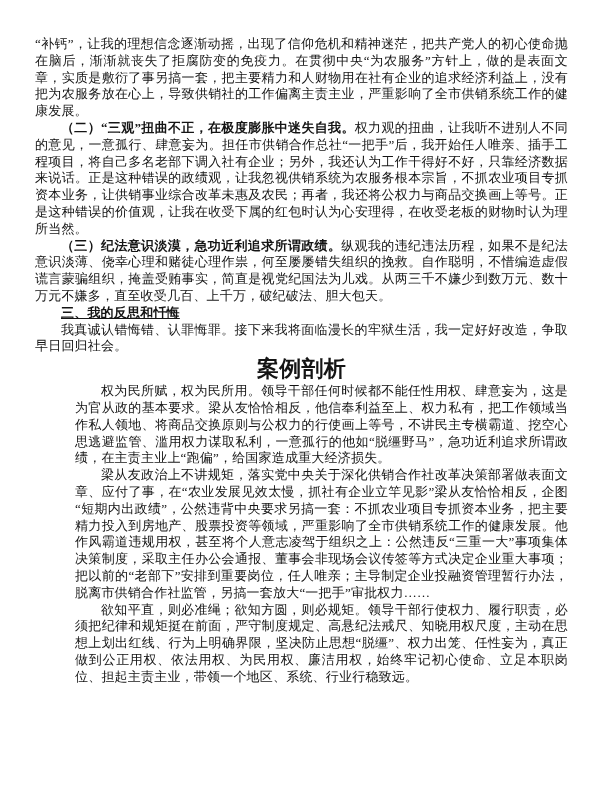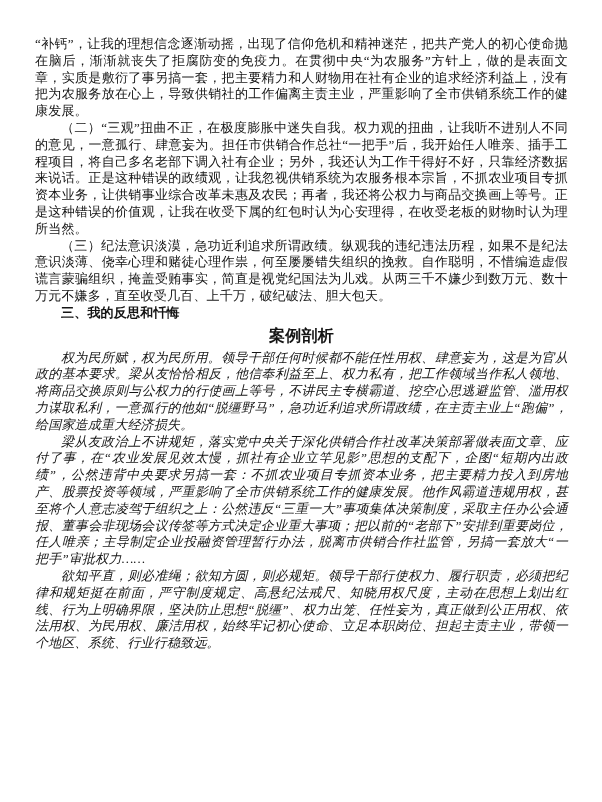--- a/index.html
+++ b/index.html
@@ -24,60 +24,62 @@
     letter-spacing: 0.2px;
   }
   .doc-text p {
     text-indent: 2em;
     margin: 0;
   }
   .doc-text p.continuation {
     text-indent: 0;
   }
   .lead-bold {
-    font-weight: 400;
+    font-weight: 700;
   }
   .sub-heading {
     font-weight: 700;
     text-indent: 2em;
+    text-decoration: underline;
   }
   .analysis-heading {
     text-indent: 0 !important;
     text-align: center;
     font-weight: 700;
-    font-size: 16px;
+    font-size: 22px;
     line-height: 26px;
     margin: 1px 0 1px 0 !important;
     font-style: normal;
   }
   .analysis-section p:not(.analysis-heading) {
-    font-style: italic; 
+    margin-left: 40px;
   }
 </style>
 </head>
 <body>
 
 <div class="page">
   <div class="doc-text confession-section">
 
     <p class="continuation">“补钙”，让我的理想信念逐渐动摇，出现了信仰危机和精神迷茫，把共产党人的初心使命抛在脑后，渐渐就丧失了拒腐防变的免疫力。在贯彻中央“为农服务”方针上，做的是表面文章，实质是敷衍了事另搞一套，把主要精力和人财物用在社有企业的追求经济利益上，没有把为农服务放在心上，导致供销社的工作偏离主责主业，严重影响了全市供销系统工作的健康发展。</p>
 
     <p><span class="lead-bold">（二）“三观”扭曲不正，在极度膨胀中迷失自我。</span><span>权力观的扭曲，让我听不进别人不同的意见，一意孤行、肆意妄为。担任市供销合作总社“一把手”后，我开始任人唯亲、插手工程项目，将自己多名老部下调入社有企业；另外，我还认为工作干得好不好，只靠经济数据来说话。正是这种错误的政绩观，让我忽视供销系统为农服务根本宗旨，不抓农业项目专抓资本业务，让供销事业综合改革未惠及农民；再者，我还将公权力与商品交换画上等号。正是这种错误的价值观，让我在收受下属的红包时认为心安理得，在收受老板的财物时认为理所当然。</span></p>
 
     <p><span class="lead-bold">（三）纪法意识淡漠，急功近利追求所谓政绩。</span><span>纵观我的违纪违法历程，如果不是纪法意识淡薄、侥幸心理和赌徒心理作祟，何至屡屡错失组织的挽救。自作聪明，不惜编造虚假谎言蒙骗组织，掩盖受贿事实，简直是视党纪国法为儿戏。从两三千不嫌少到数万元、数十万元不嫌多，直至收受几百、上千万，破纪破法、胆大包天。</span></p>
 
     <p class="sub-heading">三、我的反思和忏悔</p>
 
 
+    <p>我真诚认错悔错、认罪悔罪。接下来我将面临漫长的牢狱生活，我一定好好改造，争取早日回归社会。</p>
   </div>
 
   <div class="doc-text analysis-section">
 
     <p class="analysis-heading">案例剖析</p>
 
     <p>权为民所赋，权为民所用。领导干部任何时候都不能任性用权、肆意妄为，这是为官从政的基本要求。梁从友恰恰相反，他信奉利益至上、权力私有，把工作领域当作私人领地、将商品交换原则与公权力的行使画上等号，不讲民主专横霸道、挖空心思逃避监管、滥用权力谋取私利，一意孤行的他如“脱缰野马”，急功近利追求所谓政绩，在主责主业上“跑偏”，给国家造成重大经济损失。</p>
 
-    <p>梁从友政治上不讲规矩，落实党中央关于深化供销合作社改革决策部署做表面文章、应付了事，在“农业发展见效太慢，抓社有企业立竿见影”思想的支配下，企图“短期内出政绩”，公然违背中央要求另搞一套：不抓农业项目专抓资本业务，把主要精力投入到房地产、股票投资等领域，严重影响了全市供销系统工作的健康发展。他作风霸道违规用权，甚至将个人意志凌驾于组织之上：公然违反“三重一大”事项集体决策制度，采取主任办公会通报、董事会非现场会议传签等方式决定企业重大事项；把以前的“老部下”安排到重要岗位，任人唯亲；主导制定企业投融资管理暂行办法，脱离市供销合作社监管，另搞一套放大“一把手”审批权力……</p>
+    <p>梁从友政治上不讲规矩，落实党中央关于深化供销合作社改革决策部署做表面文章、应付了事，在“农业发展见效太慢，抓社有企业立竿见影”梁从友恰恰相反，企图“短期内出政绩”，公然违背中央要求另搞一套：不抓农业项目专抓资本业务，把主要精力投入到房地产、股票投资等领域，严重影响了全市供销系统工作的健康发展。他作风霸道违规用权，甚至将个人意志凌驾于组织之上：公然违反“三重一大”事项集体决策制度，采取主任办公会通报、董事会非现场会议传签等方式决定企业重大事项；把以前的“老部下”安排到重要岗位，任人唯亲；主导制定企业投融资管理暂行办法，脱离市供销合作社监管，另搞一套放大“一把手”审批权力……</p>
 
 
     <p>欲知平直，则必准绳；欲知方圆，则必规矩。领导干部行使权力、履行职责，必须把纪律和规矩挺在前面，严守制度规定、高悬纪法戒尺、知晓用权尺度，主动在思想上划出红线、行为上明确界限，坚决防止思想“脱缰”、权力出笼、任性妄为，真正做到公正用权、依法用权、为民用权、廉洁用权，始终牢记初心使命、立足本职岗位、担起主责主业，带领一个地区、系统、行业行稳致远。</p>
   </div>
 </div>
 
 </body></html>

